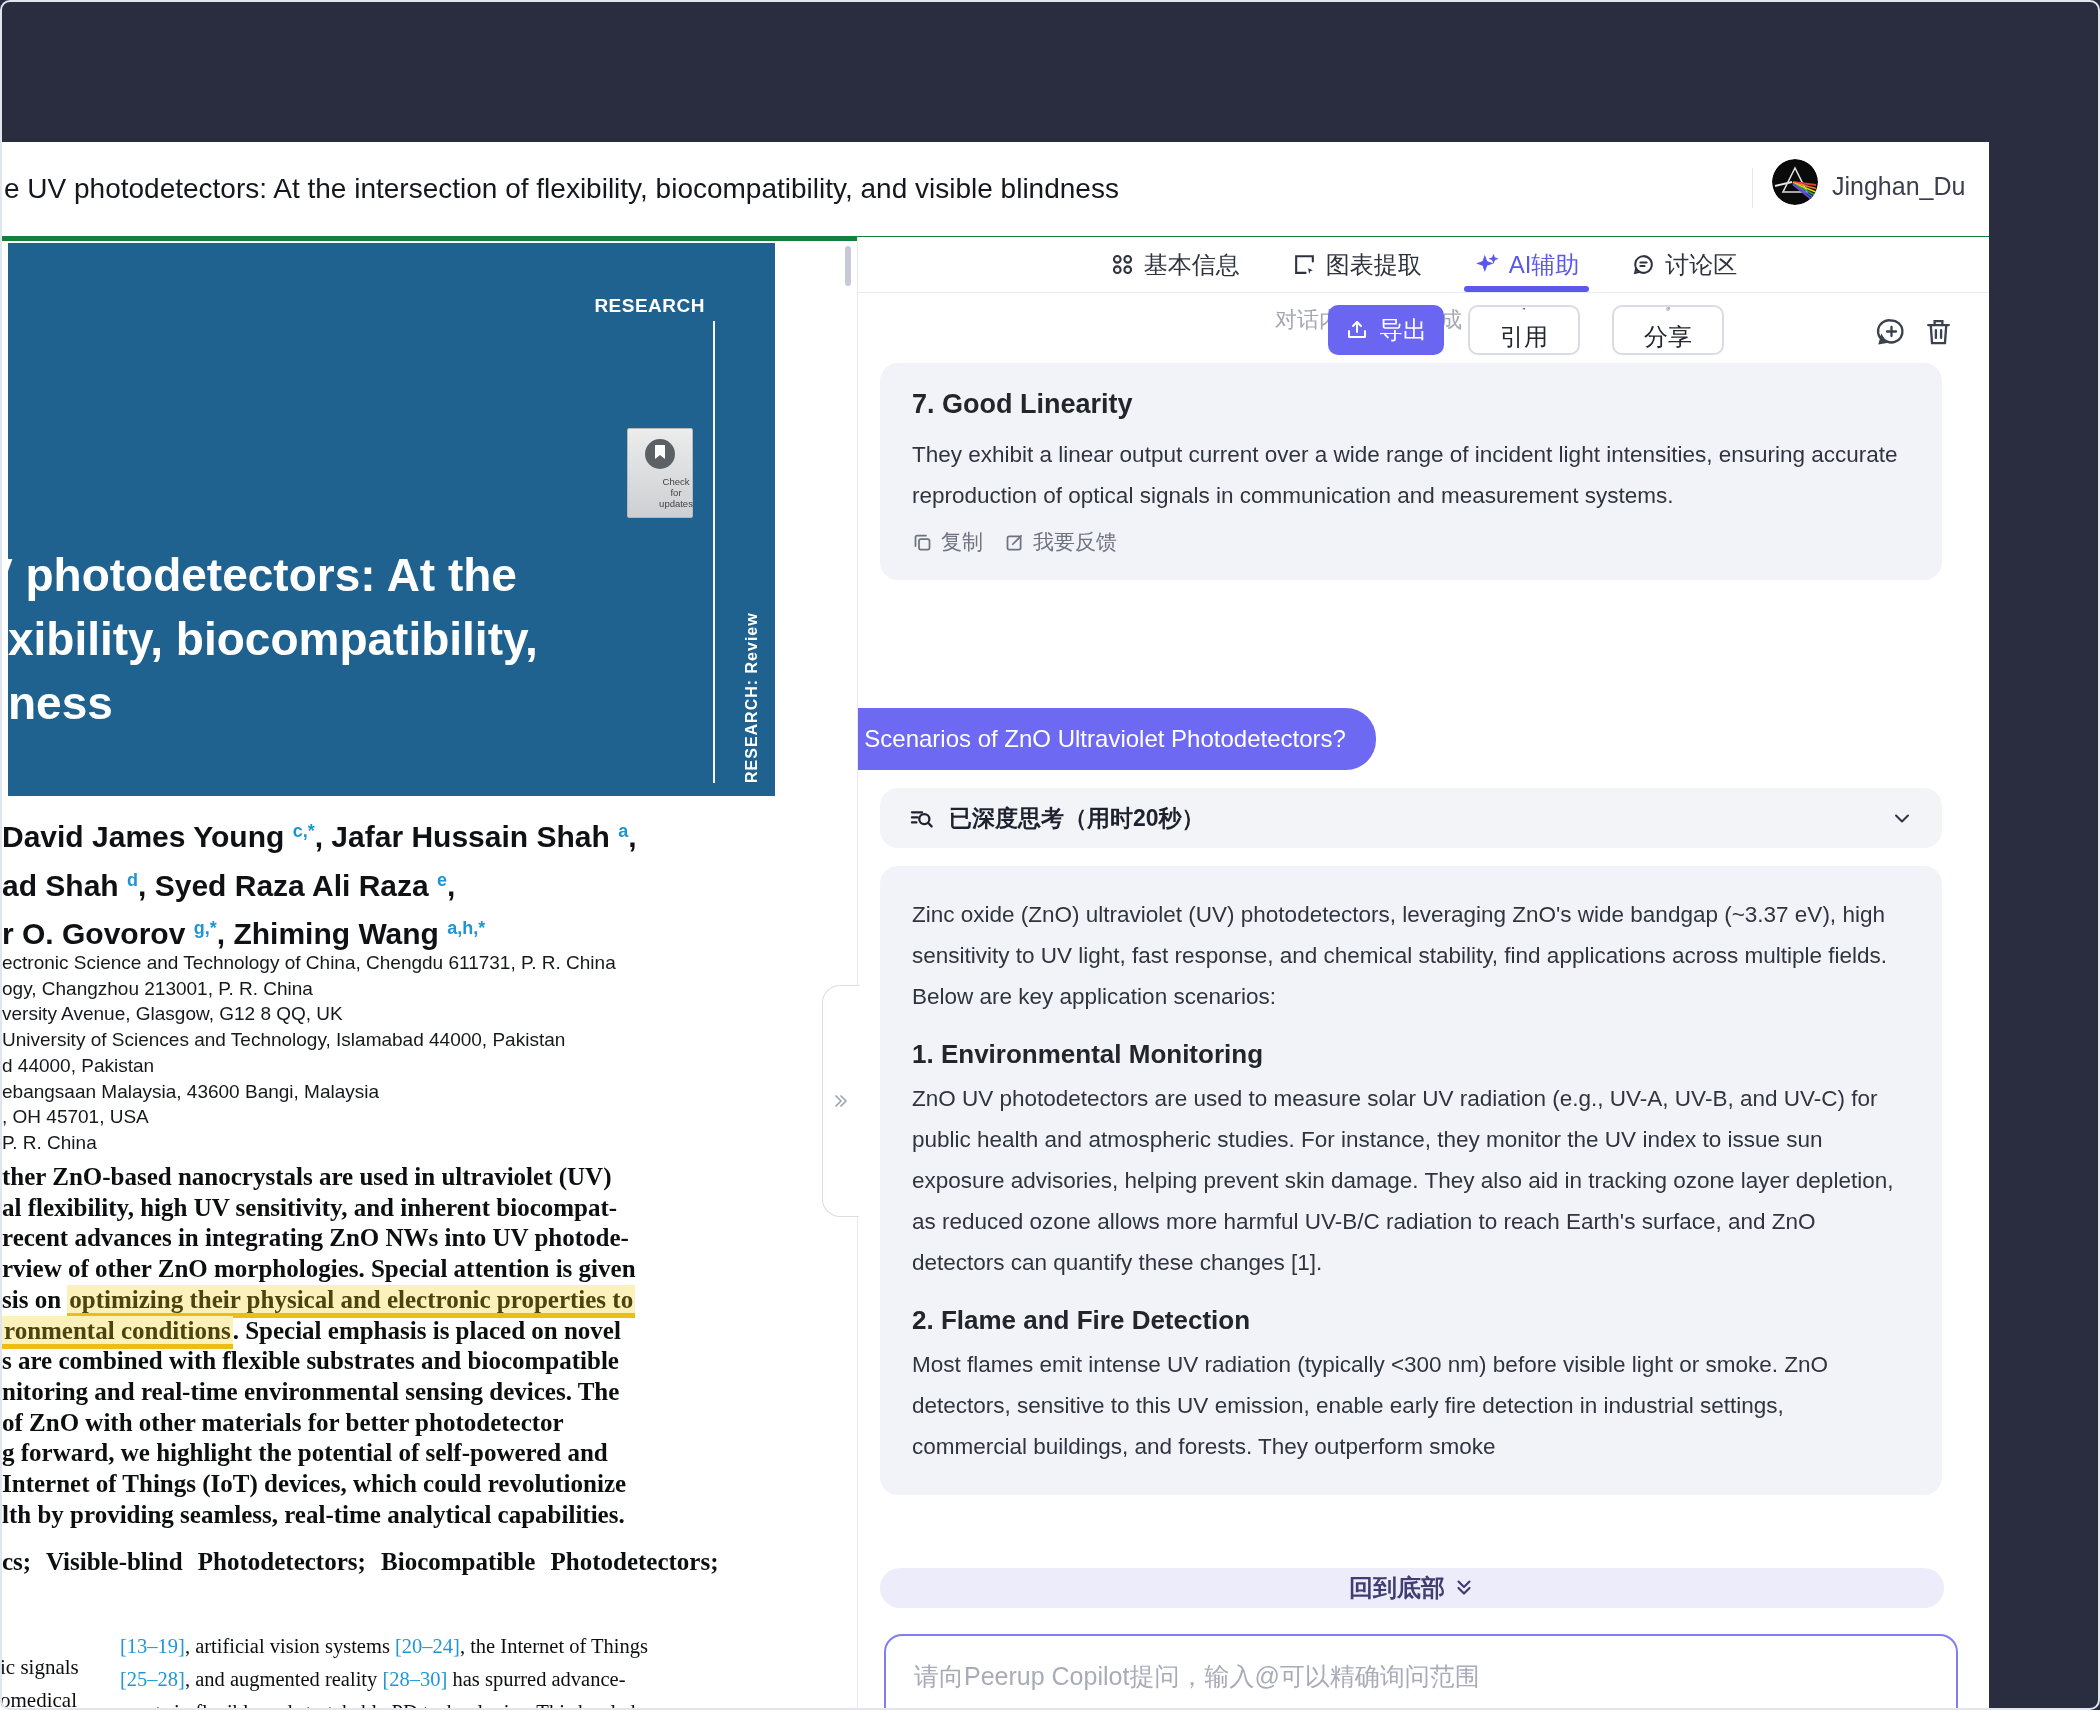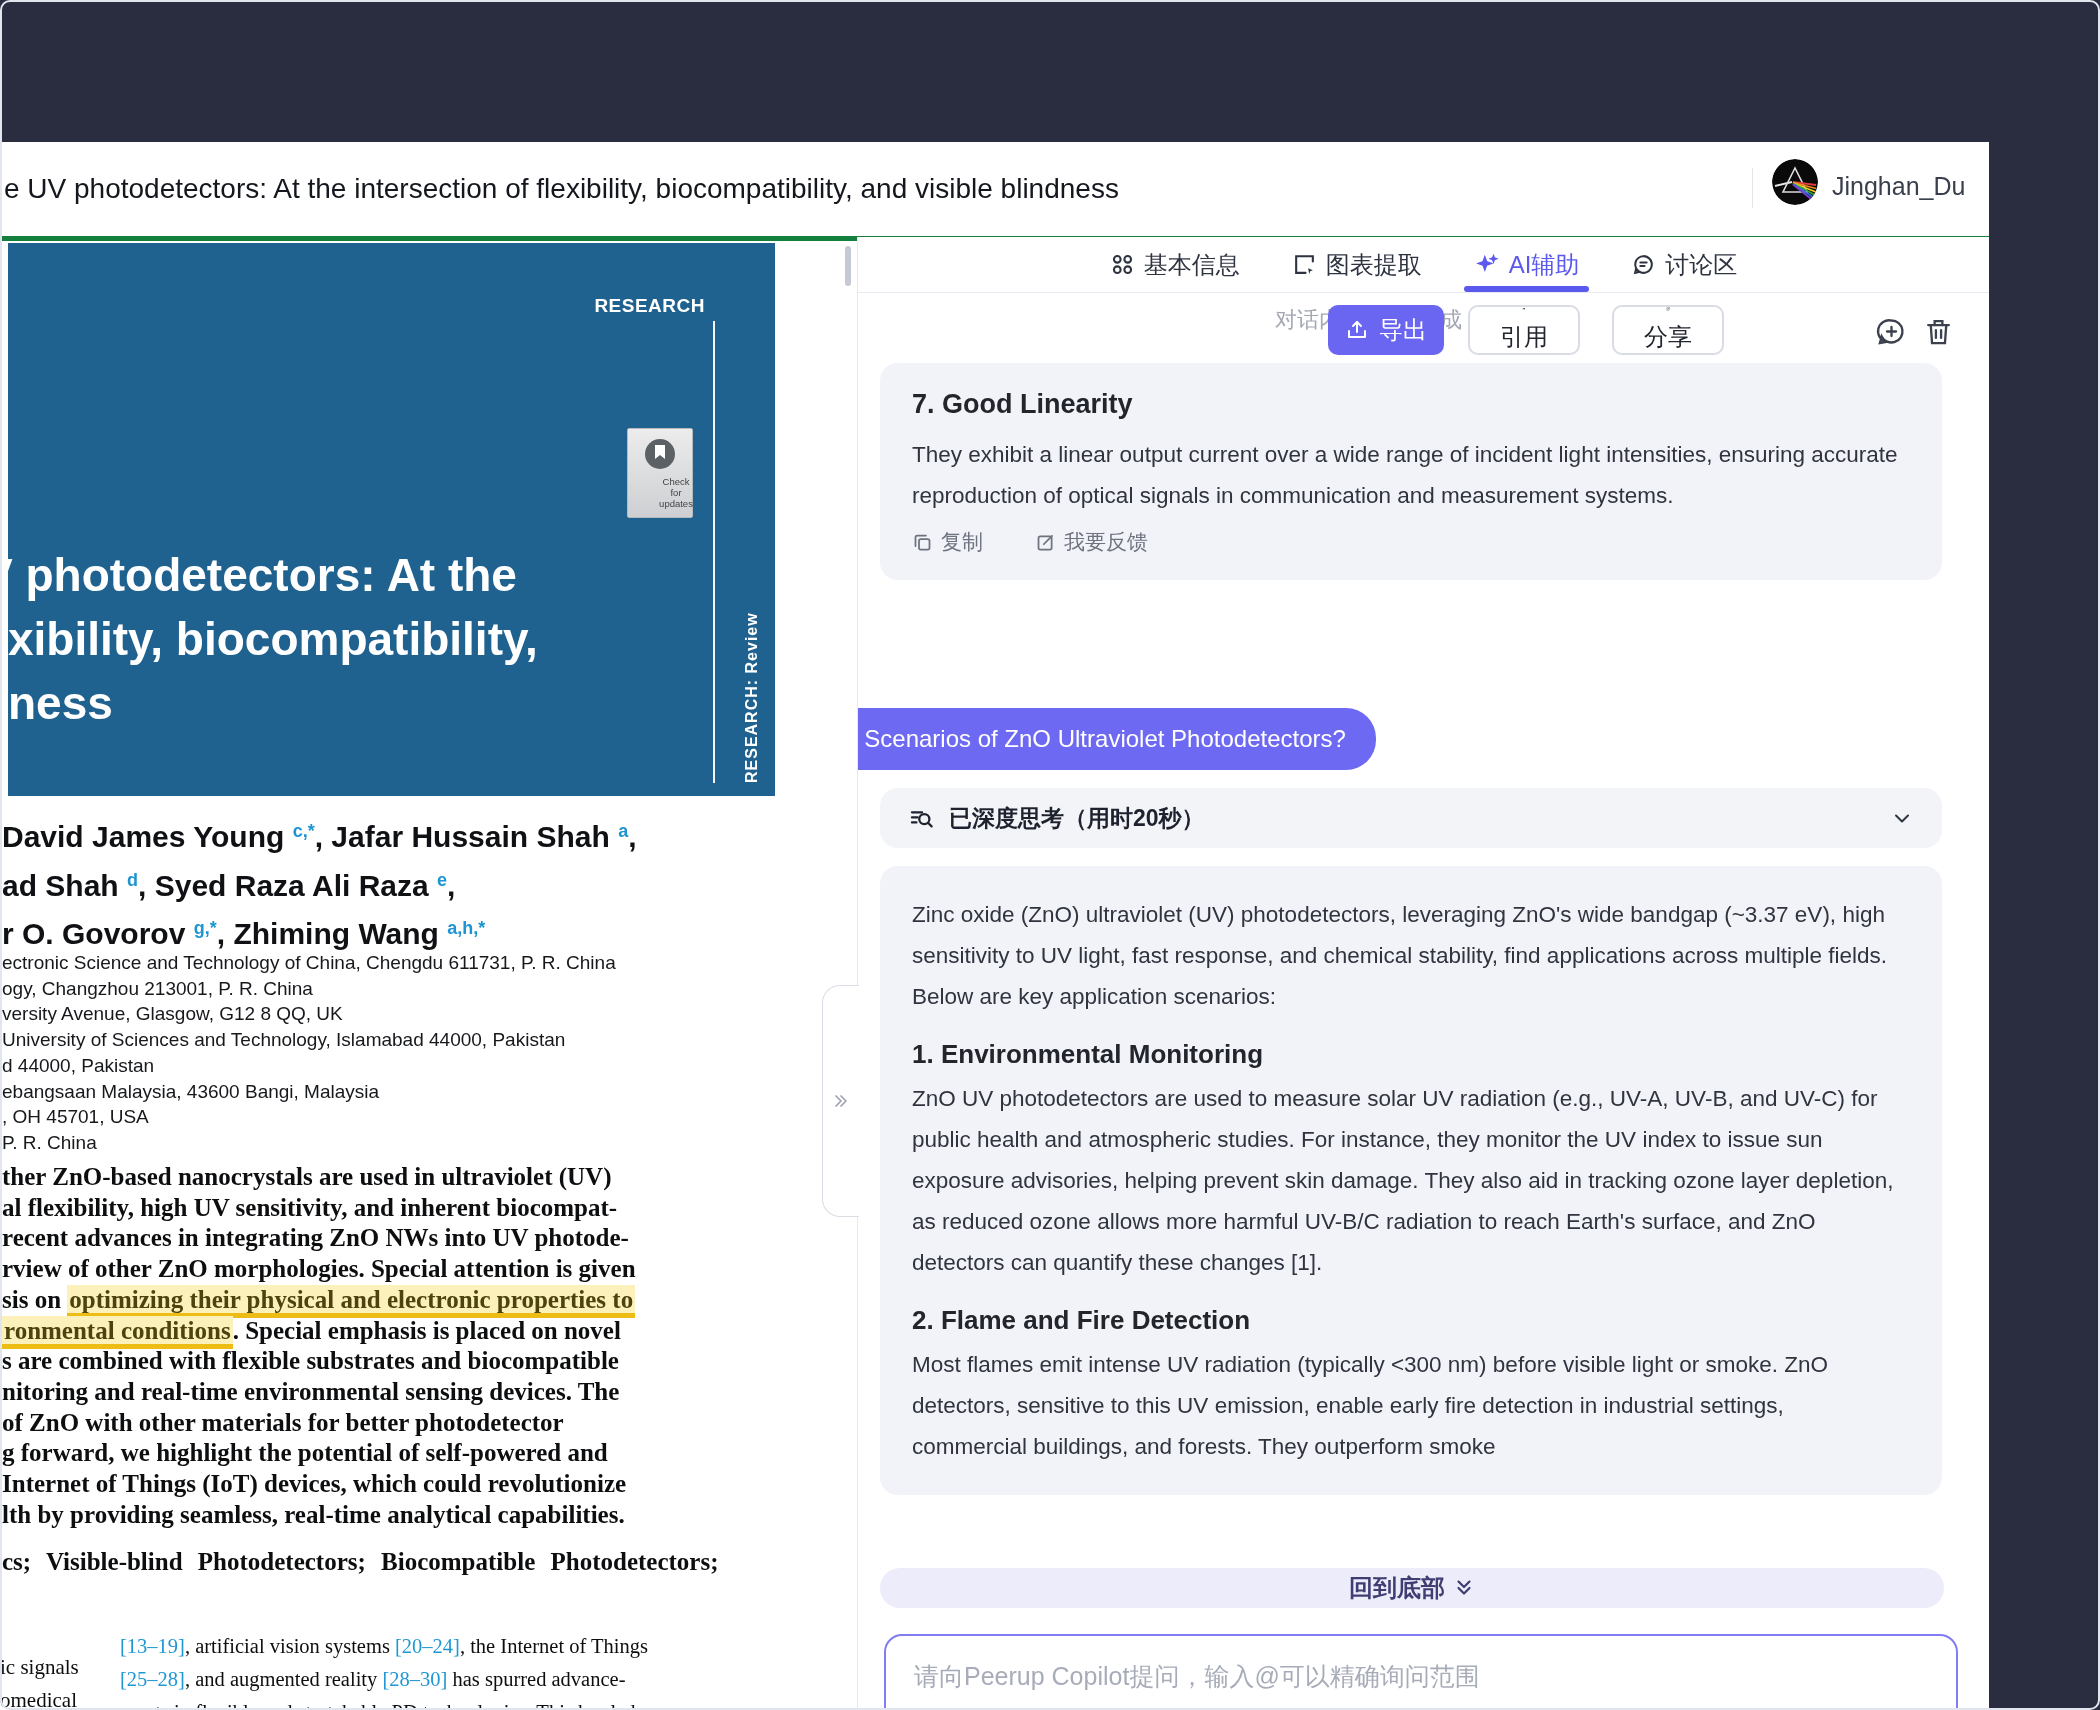--- a/index.html
+++ b/index.html
@@ -37,21 +37,21 @@
 
   
   .disclaimer{left:858px;top:305px;width:1131px;text-align:center;font-size:22px;color:#a2a7b3;}
   .chat-tools{left:1876px;top:316px;display:flex;gap:16px;color:#3c414e;}
   .chat-tools .ticon{cursor:pointer;}
 
   .card{background:#f1f3f8;border-radius:18px;box-sizing:border-box;}
   .card1{left:880px;top:363px;width:1062px;padding:26px 32px 24px;}
   .card-h{font-size:27px;font-weight:700;color:#23252d;margin:0 0 14px;}
   .card p{margin:0;font-size:22.5px;line-height:41px;color:#30343f;width:990px;}
-  .card-actions{display:flex;gap:52px;margin-top:12px;align-items:center;}
+  .card-actions{display:flex;gap:21px;margin-top:12px;align-items:center;}
   .action{display:flex;align-items:center;gap:8px;font-size:21px;color:#6f7380;cursor:pointer;}
   .action svg{stroke:#6f7380;}
 
   .bubble{left:0;top:708px;width:1942px;display:flex;justify-content:center;}
   .bubble-inner{background:#6e69f2;color:#fff;font-size:24px;line-height:30px;padding:16px 30px;
                 border-radius:30px;max-width:1000px;white-space:nowrap;}
 
   .thinking{left:880px;top:788px;width:1062px;height:60px;background:#f2f4f8;border-radius:18px;
             display:flex;align-items:center;box-sizing:border-box;padding:0 28px;gap:14px;cursor:pointer;}
   .thinking-label{font-size:23px;font-weight:600;color:#1e222e;flex:1;}

